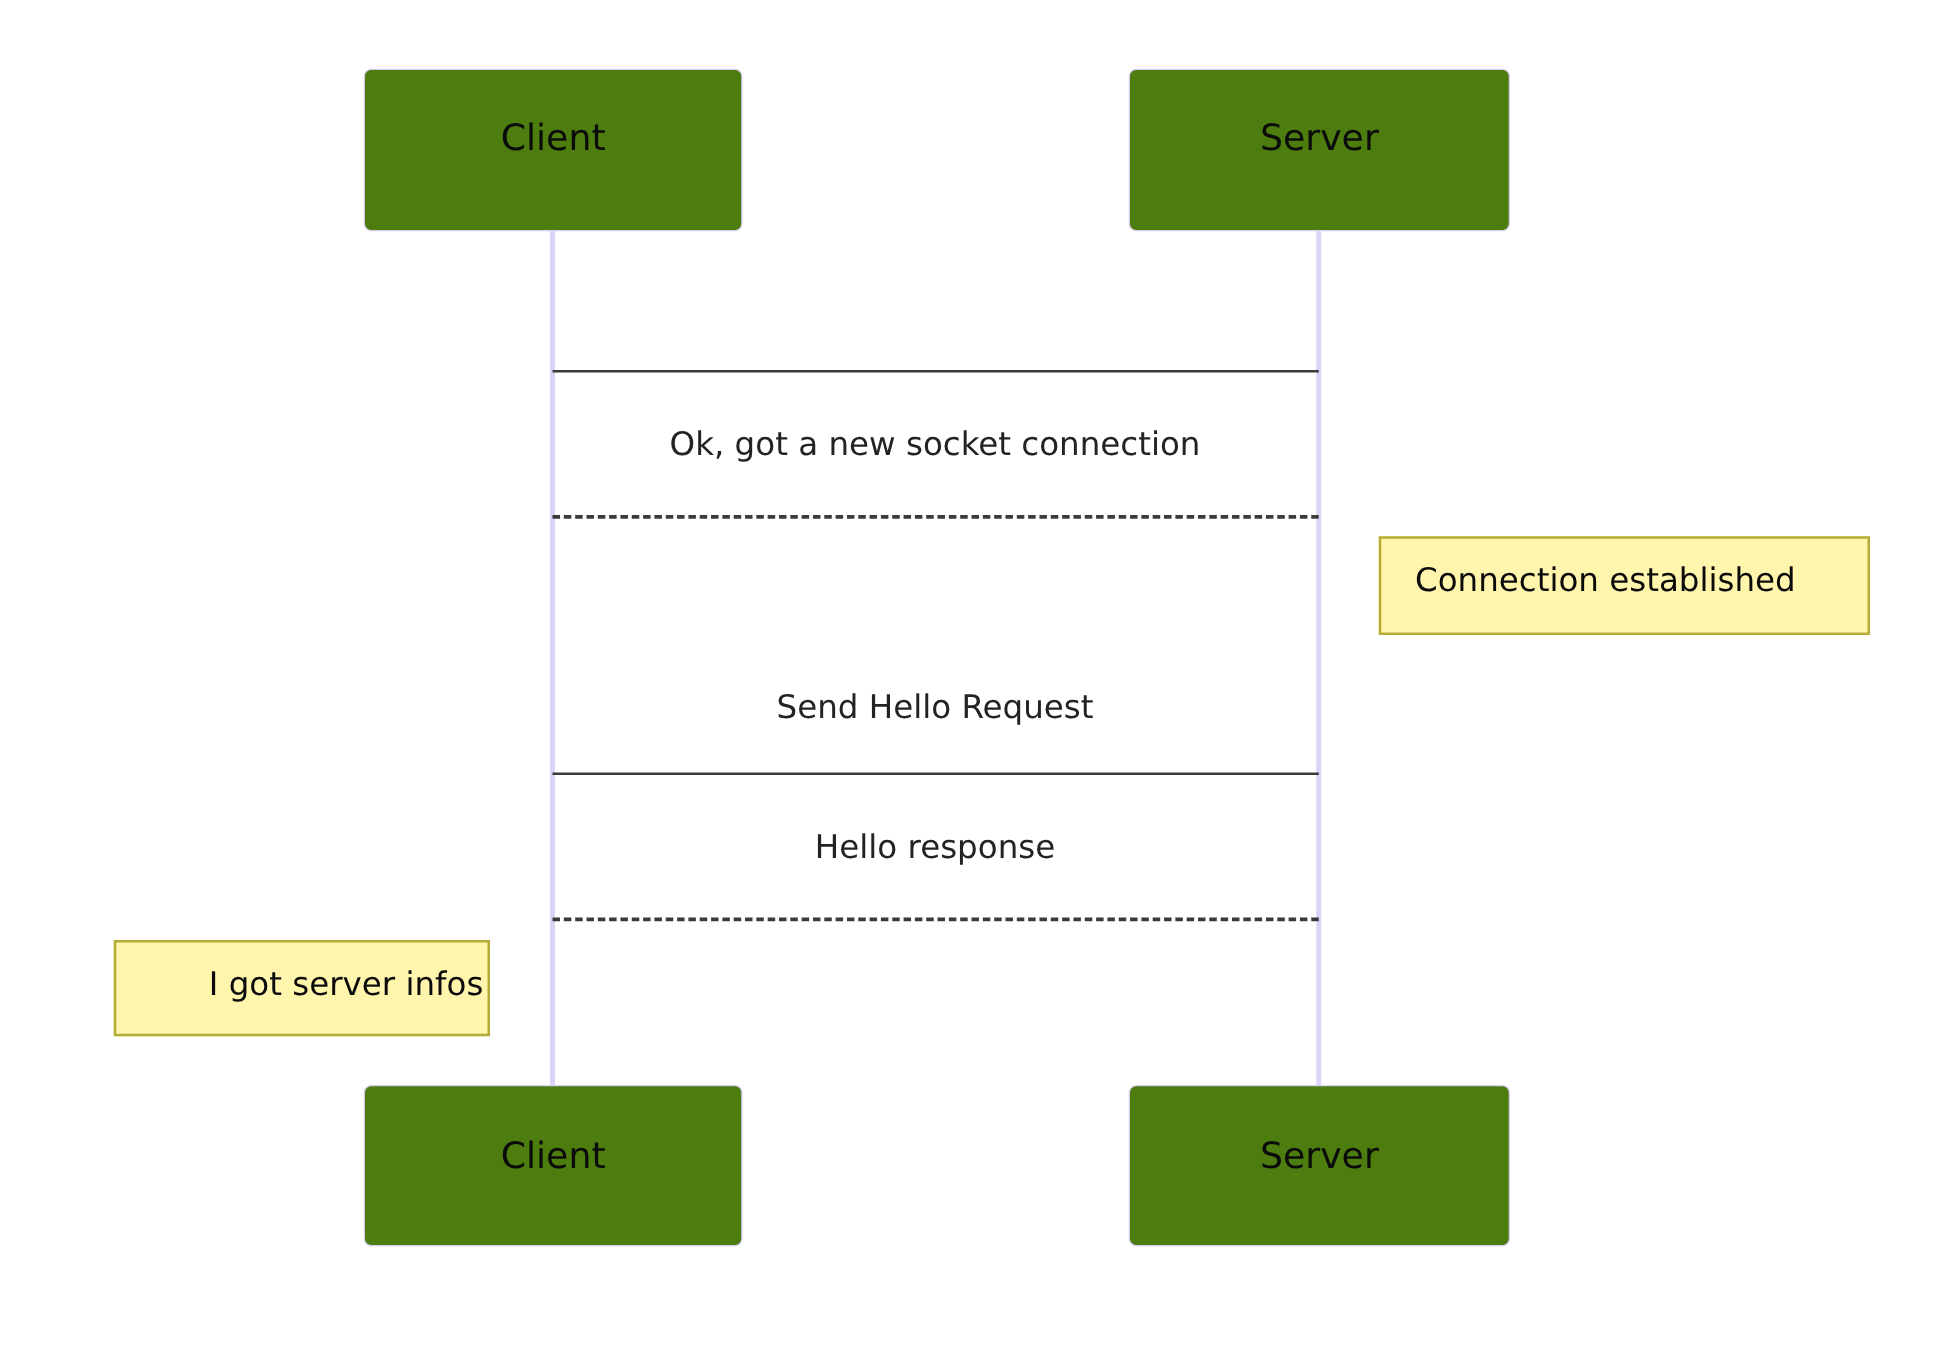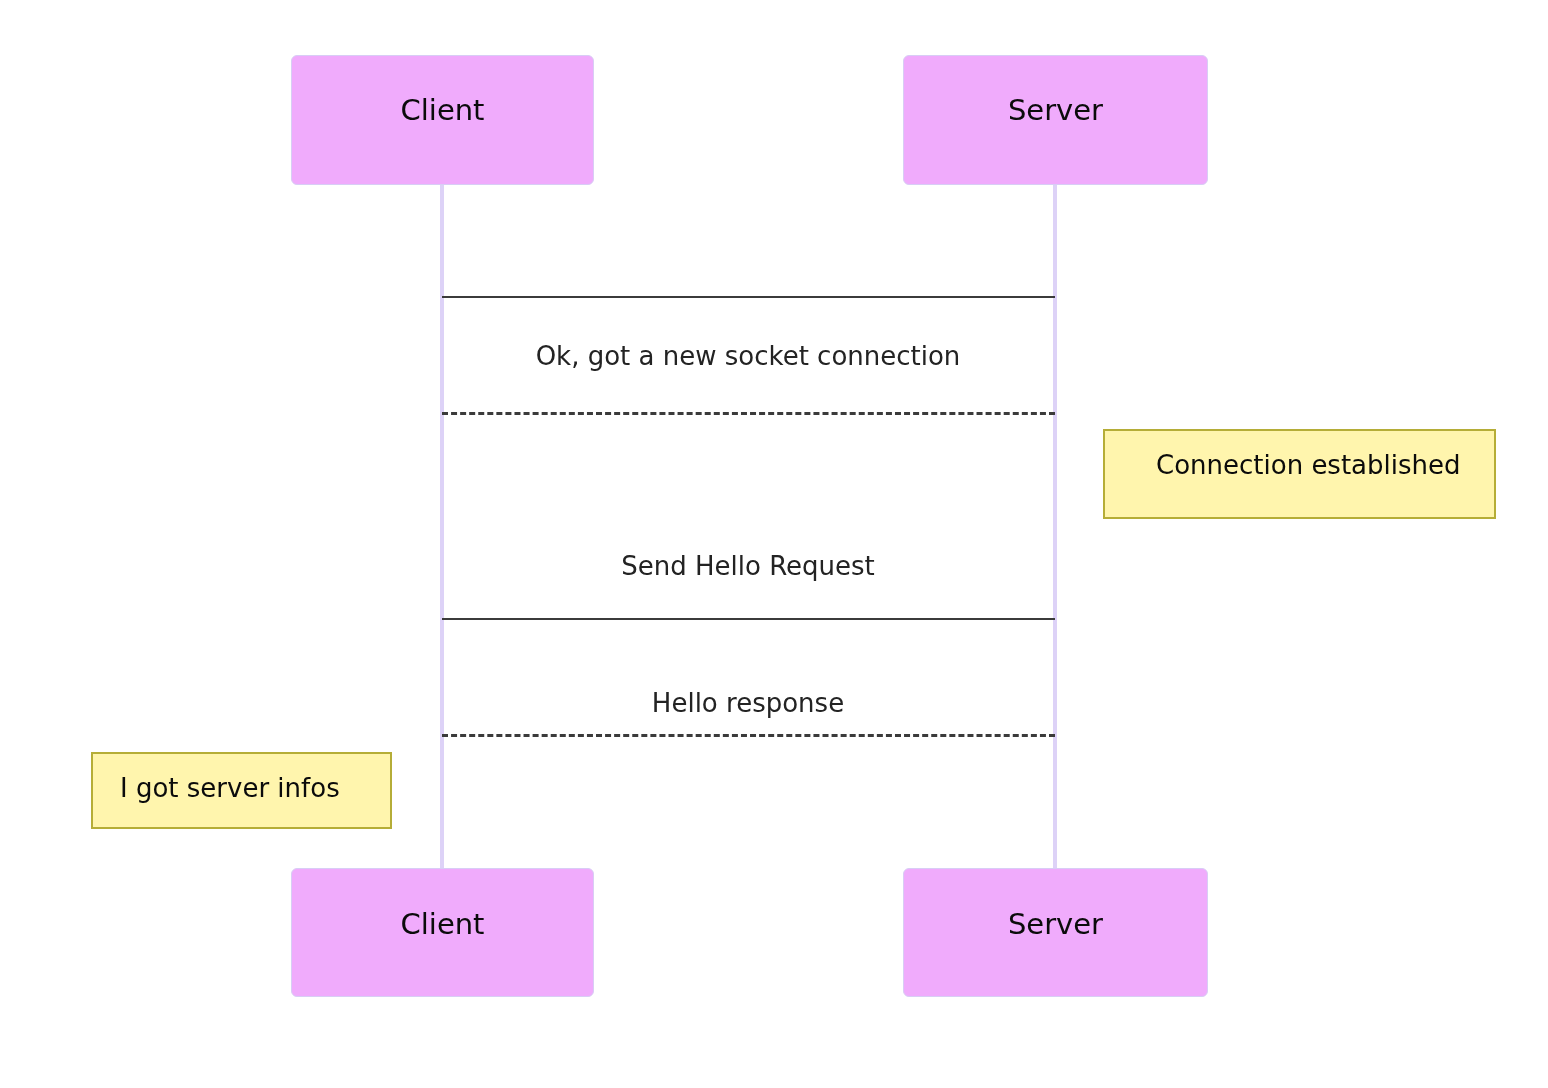--- a/index.html
+++ b/index.html
@@ -17,21 +17,21 @@
     position: relative;
     width: 1548px;
     height: 1088px;
     background: #ffffff;
   }
 
   
   .actor-box {
     position: absolute;
     box-sizing: border-box;
-    background: #f0abfc;
+    background: #4d7c0f;
     border: 1.6px solid #d8cdf5;
     border-radius: 6px;
     display: flex;
     align-items: flex-start;
     justify-content: center;
   }
   .actor-label {
     font-size: 29px;
     color: #0b0b0b;
     line-height: 1;
@@ -99,31 +99,31 @@
   </div>
   <div class="actor-box top" style="left:903px; top:55px; width:305px; height:130px;">
     <span class="actor-label">Server</span>
   </div>
 
   <div class="msg-line solid" style="left:442px; top:296px; width:613px;"></div>
 
   <div class="msg-label" style="left:748px; top:343px;">Ok, got a new socket connection</div>
   <div class="msg-line dashed" style="left:442px; top:412px; width:613px;"></div>
 
-  <div class="note" style="left:1103px; top:429px; width:393px; height:90px;padding-left:24px;">
+  <div class="note" style="left:1103px; top:429px; width:393px; height:79px;">
     <span class="note-label">Connection established</span>
   </div>
 
   <div class="msg-label" style="left:748px; top:553px;">Send Hello Request</div>
   <div class="msg-line solid" style="left:442px; top:618px; width:613px;"></div>
 
-  <div class="msg-label" style="left:748px; top:665px;margin-top:25px;">Hello response</div>
+  <div class="msg-label" style="left:748px; top:665px;">Hello response</div>
   <div class="msg-line dashed" style="left:442px; top:734px; width:613px;"></div>
 
-  <div class="note" style="left:91px; top:752px; width:301px; height:77px;">
+  <div class="note" style="left:91px; top:752px; width:301px; height:77px;padding-left:47px;">
     <span class="note-label">I got server infos</span>
   </div>
 
   <div class="actor-box bottom" style="left:291px; top:868px; width:303px; height:129px;">
     <span class="actor-label">Client</span>
   </div>
   <div class="actor-box bottom" style="left:903px; top:868px; width:305px; height:129px;">
     <span class="actor-label">Server</span>
   </div>
 

